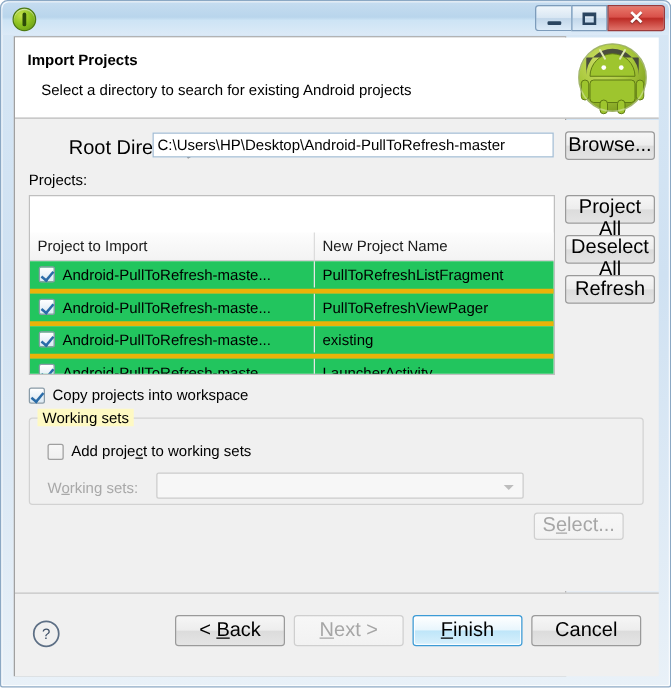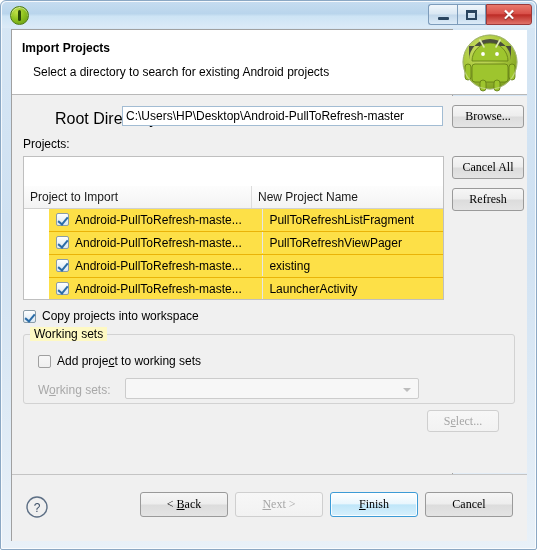--- a/index.html
+++ b/index.html
@@ -185,22 +185,22 @@
     font-size: 12px;
     color: #000000;
     padding: 0 3px;
     outline: none;
   }
   .btn {
     box-sizing: border-box;
     border: 1px solid #9a9a9a;
     border-radius: 3px;
     background: linear-gradient(to bottom, #f6f6f6 0%, #ededed 48%, #dcdcdc 52%, #e4e4e4 100%);
-    font-family: Liberation Serif, serif;
-    font-size: 12px;
+    font-family: Liberation Sans, sans-serif;
+    font-size: 16px;
     color: #000000;
     text-align: center;
     cursor: default;
     padding: 0;
   }
   .btn:disabled, .btn.disabled {
     color: #a6a6a6;
     border-color: #cfcfcf;
     background: linear-gradient(to bottom, #f7f7f7 0%, #f2f2f2 100%);
   }
@@ -239,23 +239,22 @@
     align-items: center;
     padding-left: 6px;
     box-sizing: border-box;
     height: 22px;
   }
   .th.c1 { width: 228px; border-right: 1px solid #dcdcdc; }
   .th.c2 { width: 191px; }
   .trow {
     display: flex;
     height: 22px;
-    border-bottom: 1px solid #eab308;
-    background: #fde047;
-    margin-left: 25px;
+    border-bottom: 4px solid #eab308;
+    background: #22c55e;
   }
   .td {
     font-size: 12px;
     display: flex;
     align-items: center;
     box-sizing: border-box;
     height: 21px;
     overflow: hidden;
     white-space: nowrap;
   }
@@ -493,21 +492,22 @@
           <div class="td c2"></div>
         </div>
 
         <div class="trow">
           <div class="td c1"></div>
           <div class="td c2"></div>
         </div>
       </div>
 
       <div class="side-btns">
-        <button class="btn">Cancel All</button>
+        <button class="btn">Project All</button>
+        <button class="btn">Deselect All</button>
         <button class="btn">Refresh</button>
       </div>
 
       <div class="copy-row">
         <span class="cbx checked"></span>
         <span>Copy projects into workspace</span>
       </div>
 
       <div class="group"></div>
       <div class="group-title">Working sets</div>

